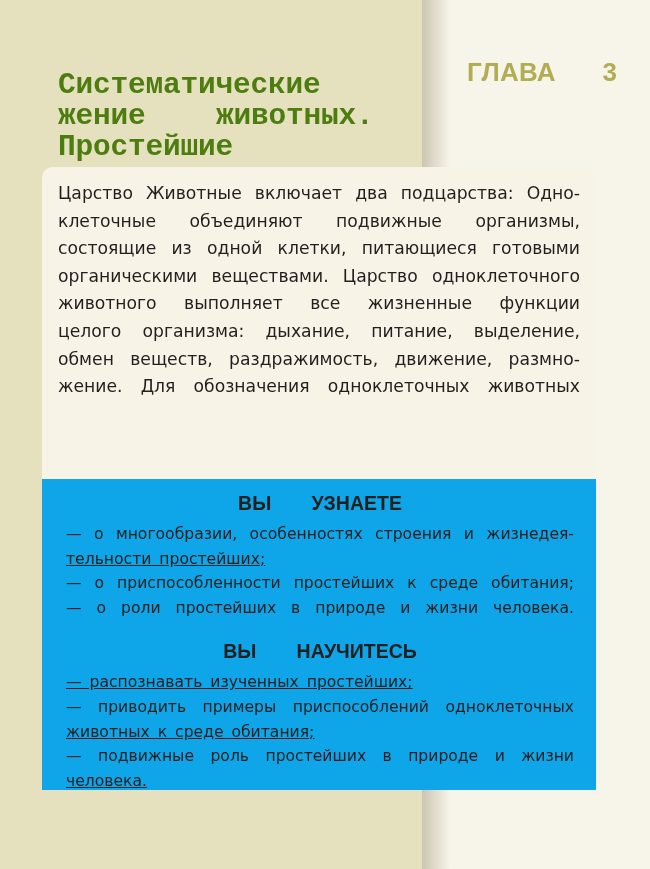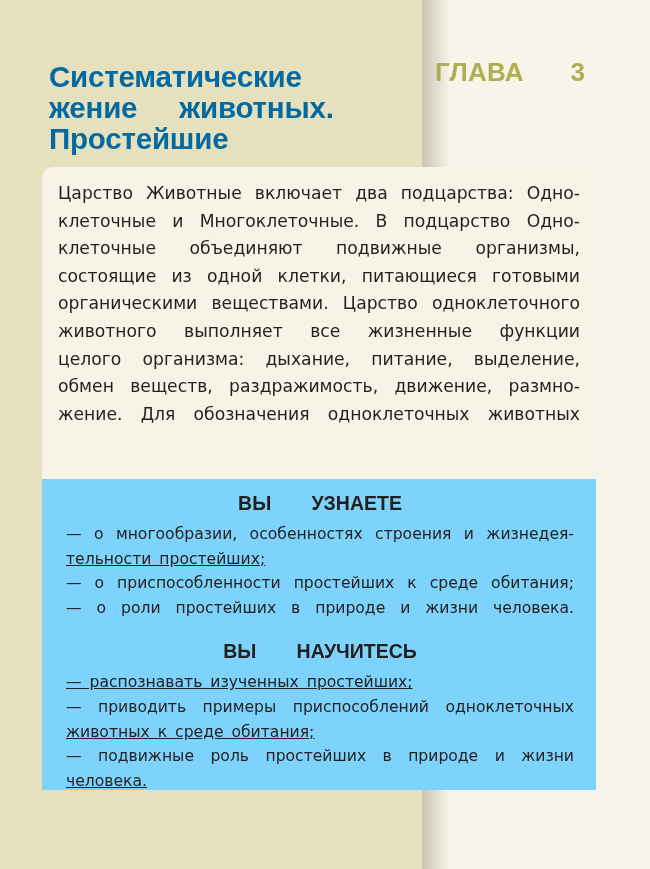--- a/index.html
+++ b/index.html
@@ -11,46 +11,46 @@
     }
     .left-panel {
       position: absolute; left: 0; top: 0; width: 422px; height: 869px;
       background: #e5e1bf;
     }
     .panel-shadow {
       position: absolute; left: 422px; top: 0; width: 28px; height: 869px;
       background: linear-gradient(to right, rgba(150,140,110,0.45), rgba(247,244,233,0));
     }
     .chapter-title {
-      position: absolute; left: 42px; top: 54px; margin: 7px;
-      font-family: Liberation Sans, sans-serif; font-weight: bold;
-      font-size: 29.5px; line-height: 31px; color: #0369a1;
+      position: absolute; left: 42px; top: 54px; margin: 16px;
+      font-family: Liberation Mono, monospace; font-weight: bold;
+      font-size: 29.5px; line-height: 31px; color: #4d7c0f;
       word-spacing: 6px; letter-spacing: -0.2px;
     }
     .chapter-label {
-      position: absolute; left: 435px; top: 58px;
+      position: absolute; left: 467px; top: 58px;
       font-family: "Liberation Sans", sans-serif; font-weight: bold;
       font-size: 26px; line-height: 28px; color: #b1ad52;
       word-spacing: 8px; letter-spacing: 0.3px;
     }
     .intro-box {
       position: absolute; left: 42px; top: 167px; width: 553px; height: 384px;
       background: #f7f3e7; border-radius: 11px;
       box-sizing: border-box; padding: 13px 15px 4px 16px;
     }
     .intro-text {
       margin: 0; font-size: 17.2px; line-height: 27.6px;
       text-align: justify; text-align-last: left; hyphens: manual;
       word-spacing: 3px;
     }
     .intro-text span { display: block; text-align: justify; text-align-last: justify; }
     .intro-text span.last { text-align-last: left; }
     .objectives-box {
       position: absolute; left: 42px; top: 479px; width: 554px; height: 311px;
-      background: #7dd3fc; box-sizing: border-box; padding: 12px 15px 0 17px;
+      background: #0ea5e9; box-sizing: border-box; padding: 12px 15px 0 17px;
     }
     .obj-heading {
       margin: 0; text-align: center;
       font-family: "Liberation Sans", sans-serif; font-weight: bold;
       font-size: 19.5px; line-height: 24px; word-spacing: 8px;
     }
     .obj-list { margin: 7px; padding: 0; list-style: none; }
     .obj-line {
       display: block; font-size: 15.6px; line-height: 24.6px;
       text-align: justify; text-align-last: justify; word-spacing: 3px;
@@ -69,21 +69,20 @@
   <span style="display:block">Систематические</span>
   <span style="display:block; white-space:pre">жение   животных.</span>
   <span style="display:block">Простейшие</span>
 </h1>
 
 <div class="chapter-label" style="white-space:pre">ГЛАВА   3</div>
 
 <div class="intro-box">
   <p class="intro-text">
     <span>Царство Животные включает два подцарства: Одно-</span>
-    <span>клеточные и Многоклеточные. В подцарство Одно-</span>
     <span>клеточные объединяют подвижные организмы,</span>
     <span>состоящие из одной клетки, питающиеся готовыми</span>
     <span>органическими веществами. Царство одноклеточного</span>
     <span>животного выполняет все жизненные функции</span>
     <span>целого организма: дыхание, питание, выделение,</span>
     <span>обмен веществ, раздражимость, движение, размно-</span>
     <span>жение. Для обозначения одноклеточных животных</span>
   </p>
 </div>
 

